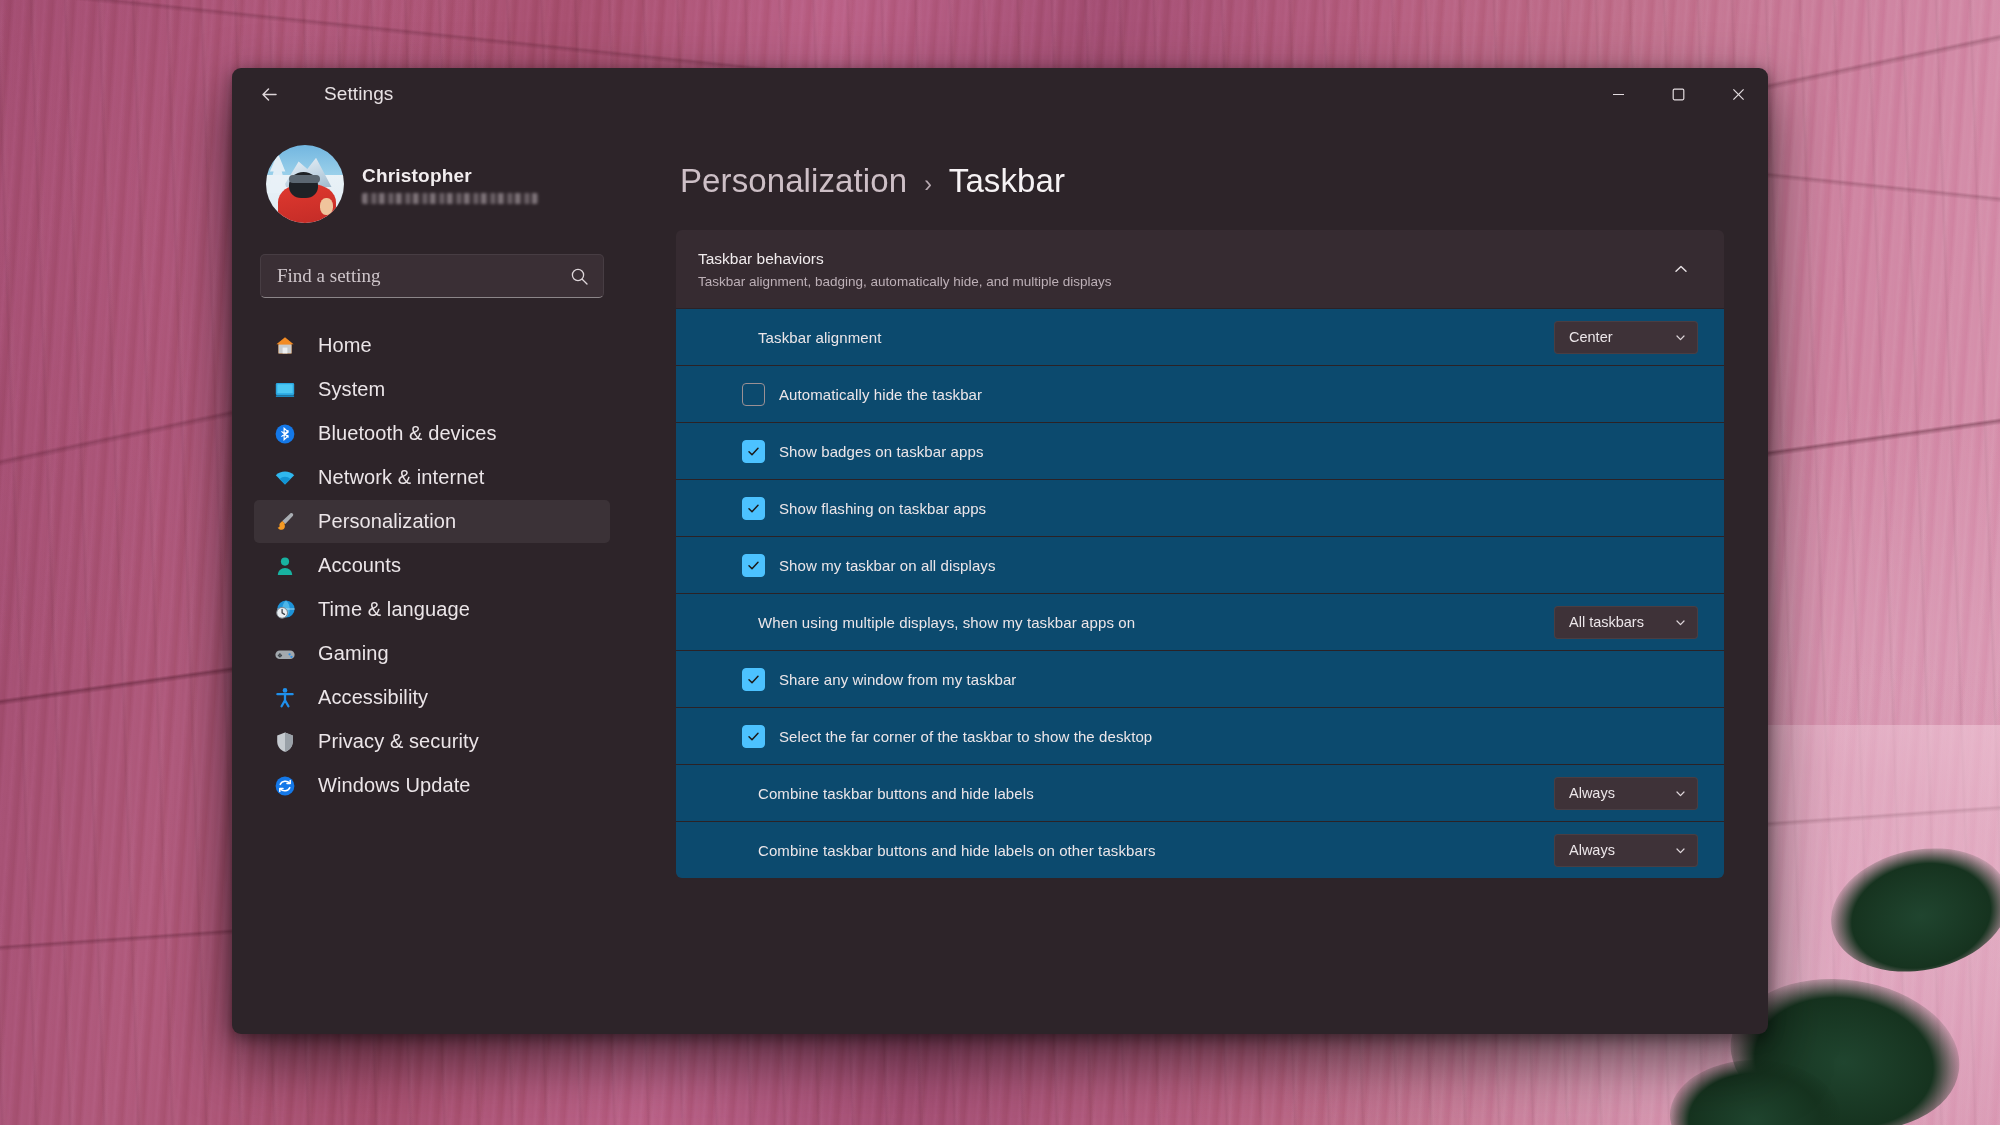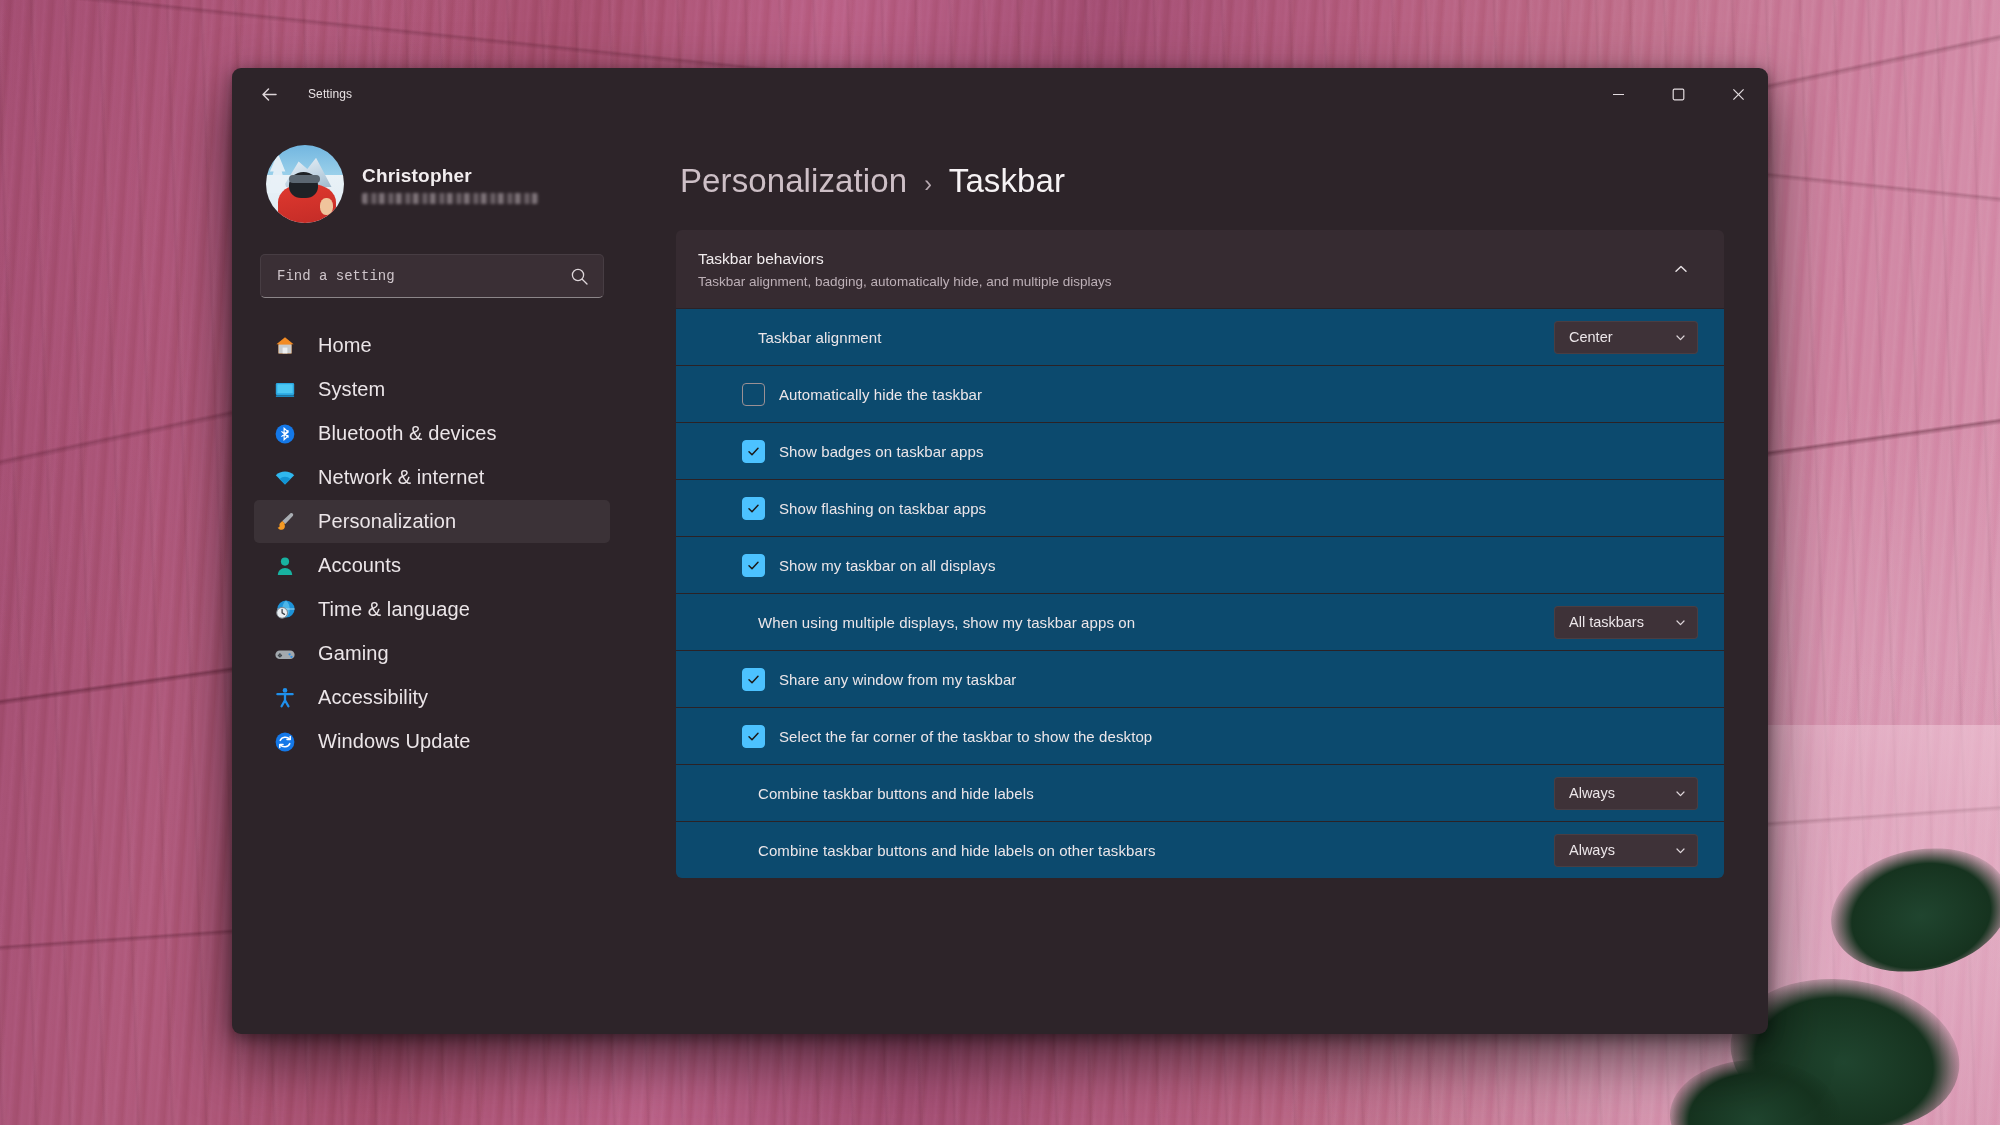--- a/index.html
+++ b/index.html
@@ -94,23 +94,23 @@
     padding-left: 14px;
   }
   #back-button {
     width: 46px; height: 36px;
     display: flex; align-items: center; justify-content: center;
     border-radius: 5px;
     cursor: pointer;
   }
   #back-button svg { stroke: #dcd4d7; }
   #app-title {
-    font-size: 12px;
+    font-size: 19px;
     color: #e8e2e4;
-    margin-left: 16px;
+    margin-left: 32px;
     letter-spacing: 0.1px;
   }
   #window-controls {
     margin-left: auto;
     display: flex; height: 52px;
   }
   .wc-btn {
     width: 60px; height: 52px;
     display: flex; align-items: center; justify-content: center;
     cursor: pointer;
@@ -199,22 +199,22 @@
     border-bottom: 1px solid rgba(255,255,255,0.42);
     border-radius: 5px;
     display: flex; align-items: center;
     padding: 0 14px 0 16px;
     cursor: text;
   }
   #search-input {
     flex: 1;
     background: transparent; border: none; outline: none;
     color: #5eead4;
-    font-size: 14px;
-    font-family: Liberation Mono, monospace;
+    font-size: 19px;
+    font-family: Liberation Serif, serif;
   }
   #search-input::placeholder { color: #cfc6cb; opacity: 1; }
 
   
   #nav {
     margin-top: 26px;
     display: flex; flex-direction: column;
     gap: 1px;
     overflow: hidden;
   }
@@ -477,20 +477,29 @@
                   <circle cx="12" cy="4.4" r="2.3" fill="#1f90ec"></circle>
                   <path d="M4.4 8.2h15.2" stroke="#1f90ec" stroke-width="2.3" stroke-linecap="round"></path>
                   <path d="M12 8.2v6.1M12 14.3l-3.4 6M12 14.3l3.4 6" stroke="#1f90ec" stroke-width="2.3" stroke-linecap="round" fill="none"></path>
                 </svg>
               </span>
               <span class="nav-label">Accessibility</span>
             </div>
             <div class="nav-item">
               <span class="nav-icon">
                 <svg width="24" height="24" viewBox="0 0 24 24">
+                  <path d="M12 2.4l7.8 3v6.1c0 4.7-3.2 9-7.8 10.3-4.6-1.3-7.8-5.6-7.8-10.3V5.4z" fill="#c6cbd0"></path>
+                  <path d="M12 2.4l7.8 3v6.1c0 4.7-3.2 9-7.8 10.3z" fill="#9aa1a8"></path>
+                </svg>
+              </span>
+              <span class="nav-label">Privacy &amp; security</span>
+            </div>
+            <div class="nav-item">
+              <span class="nav-icon">
+                <svg width="24" height="24" viewBox="0 0 24 24">
                   <circle cx="12" cy="12" r="9.4" fill="#1478e8"></circle>
                   <path d="M16.7 9.3a5.6 5.6 0 00-9.5 1.1M7.3 14.7a5.6 5.6 0 009.5-1.1" stroke="#fff" stroke-width="1.5" fill="none" stroke-linecap="round"></path>
                   <path d="M17.2 6.4v3.2h-3.2M6.8 17.6v-3.2h3.2" stroke="#fff" stroke-width="1.5" fill="none" stroke-linecap="round" stroke-linejoin="round"></path>
                 </svg>
               </span>
               <span class="nav-label">Windows Update</span>
             </div>
           </div>
       </div>
 

